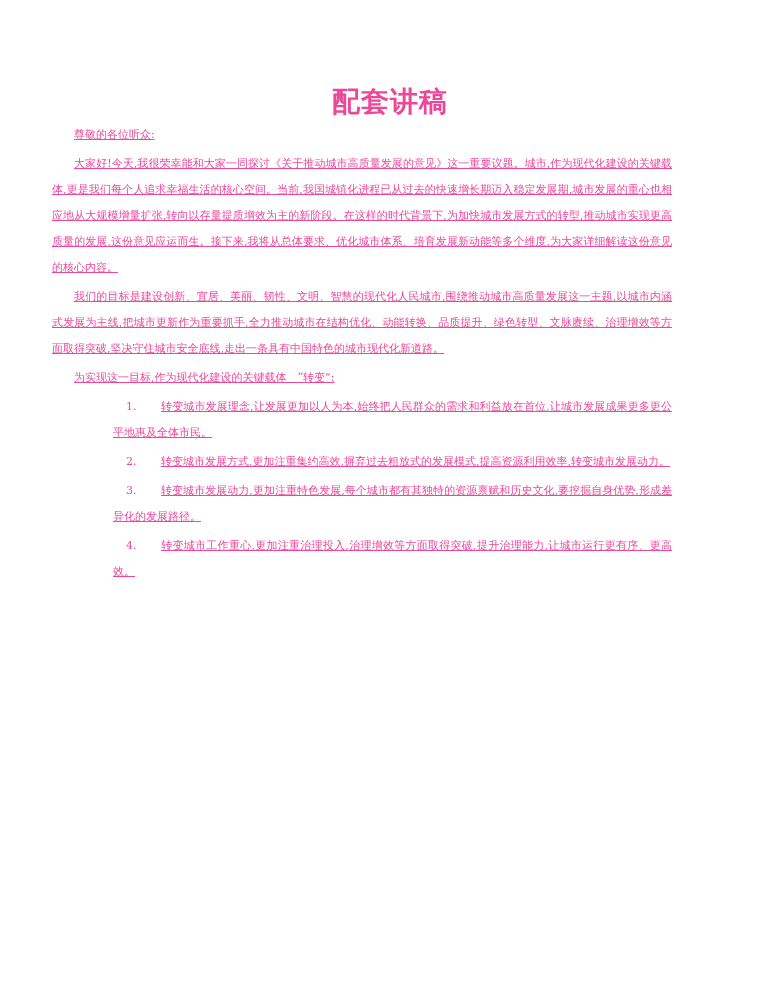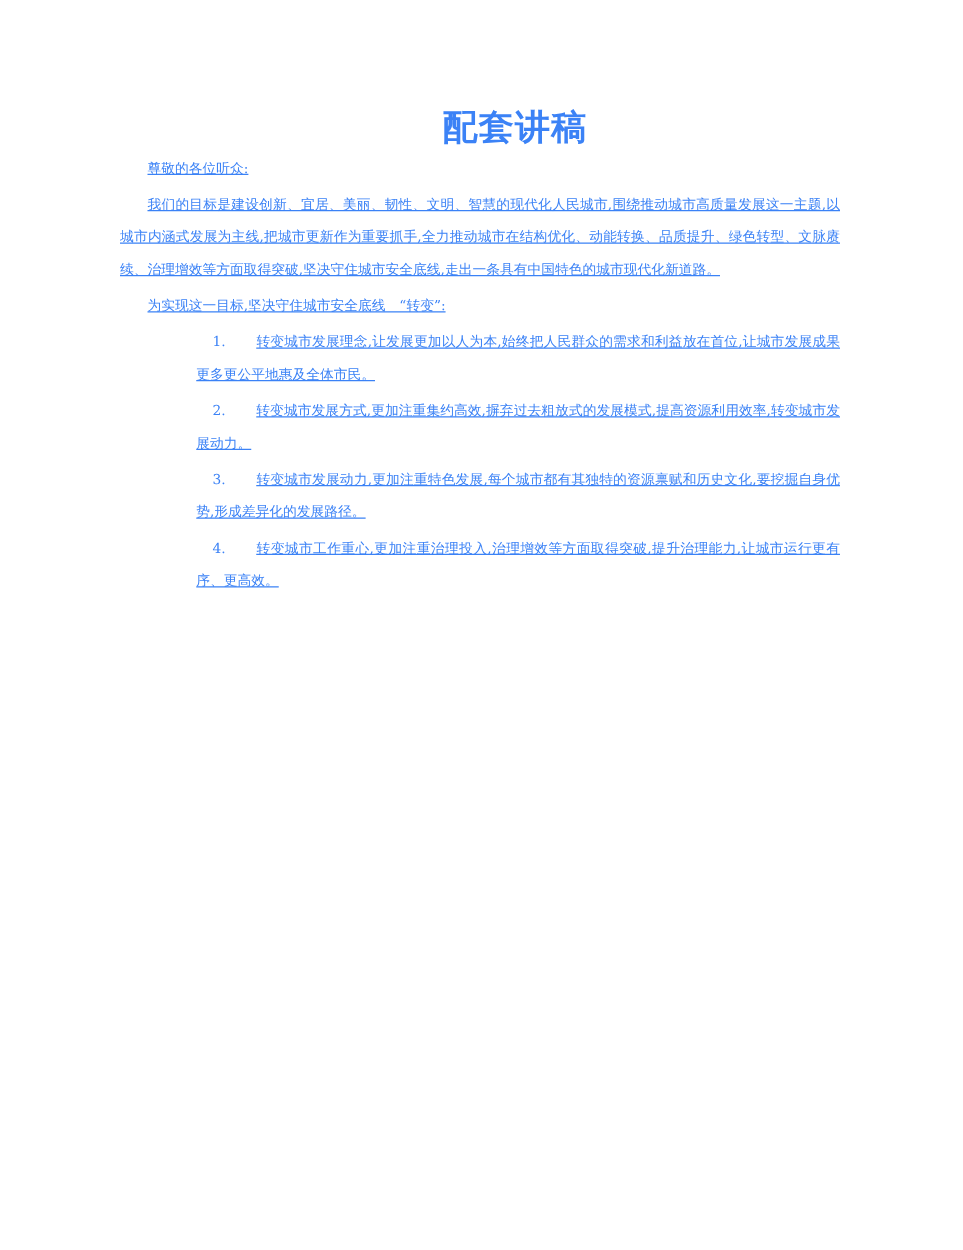--- a/index.html
+++ b/index.html
@@ -7,23 +7,23 @@
     padding: 0;
     background: #ffffff;
   }
   .page {
     position: relative;
     box-sizing: border-box;
     width: 770px;
     height: 1000px;
     margin: 0 auto;
     background: #ffffff;
-    color: #3b82f6;
+    color: #ec4899;
     font-family: "DejaVu Serif", "Liberation Serif", serif;
-    padding: 84px 98px 40px 96px;
+    padding: 84px 98px 40px 52px;
     overflow: hidden;
   }
   .doc-title {
     font-size: 28px;
     font-weight: bold;
     line-height: 36px;
     text-align: center;
     text-indent: 2em;       
     letter-spacing: 1px;
     margin: 0 0 2px 0;
@@ -48,20 +48,21 @@
     text-indent: 0;
   }
 </style>
 </head>
 <body>
 
 <div class="page">
   <h1 class="doc-title">配套讲稿</h1>
   <div>
       <div class="block para">尊敬的各位听众:</div>
+      <div class="block para">大家好!今天,我很荣幸能和大家一同探讨《关于推动城市高质量发展的意见》这一重要议题。城市,作为现代化建设的关键载体,更是我们每个人追求幸福生活的核心空间。当前,我国城镇化进程已从过去的快速增长期迈入稳定发展期,城市发展的重心也相应地从大规模增量扩张,转向以存量提质增效为主的新阶段。在这样的时代背景下,为加快城市发展方式的转型,推动城市实现更高质量的发展,这份意见应运而生。接下来,我将从总体要求、优化城市体系、培育发展新动能等多个维度,为大家详细解读这份意见的核心内容。</div>
       <div class="block para">我们的目标是建设创新、宜居、美丽、韧性、文明、智慧的现代化人民城市,围绕推动城市高质量发展这一主题,以城市内涵式发展为主线,把城市更新作为重要抓手,全力推动城市在结构优化、动能转换、品质提升、绿色转型、文脉赓续、治理增效等方面取得突破,坚决守住城市安全底线,走出一条具有中国特色的城市现代化新道路。</div>
-      <div class="block para">为实现这一目标,坚决守住城市安全底线　“转变”:</div>
+      <div class="block para">为实现这一目标,作为现代化建设的关键载体　“转变”:</div>
       <div class="block list-item"><span class="li-num">1.</span><span>转变城市发展理念,让发展更加以人为本,始终把人民群众的需求和利益放在首位,让城市发展成果更多更公平地惠及全体市民。</span></div>
       <div class="block list-item"><span class="li-num">2.</span><span>转变城市发展方式,更加注重集约高效,摒弃过去粗放式的发展模式,提高资源利用效率,转变城市发展动力。</span></div>
       <div class="block list-item"><span class="li-num">3.</span><span>转变城市发展动力,更加注重特色发展,每个城市都有其独特的资源禀赋和历史文化,要挖掘自身优势,形成差异化的发展路径。</span></div>
       <div class="block list-item"><span class="li-num">4.</span><span>转变城市工作重心,更加注重治理投入,治理增效等方面取得突破,提升治理能力,让城市运行更有序、更高效。</span></div>
     </div>
 </div>
 
 </body></html>

